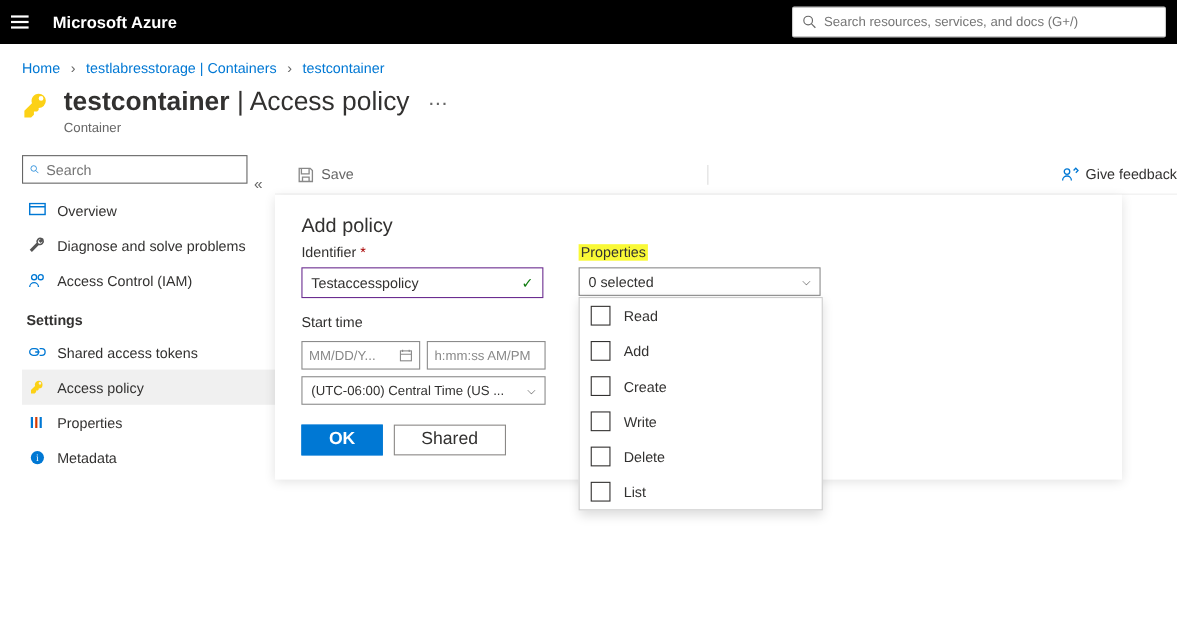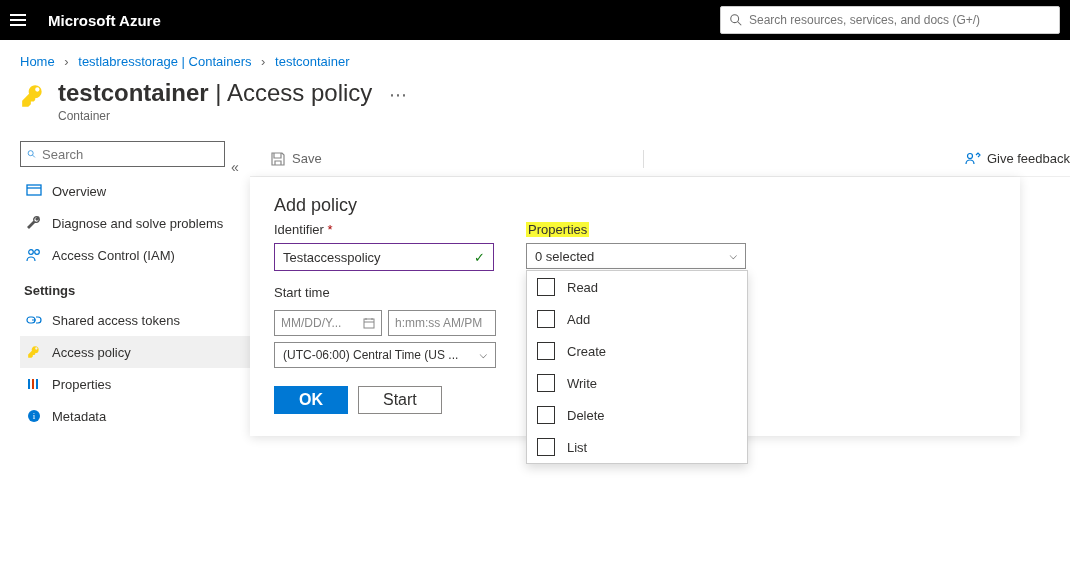--- a/index.html
+++ b/index.html
@@ -254,21 +254,21 @@
               <span>h:mm:ss AM/PM</span>
             </div>
           </div>
           <div class="tz-select">
             <span>(UTC-06:00) Central Time (US ...</span>
             <span class="chev">⌵</span>
           </div>
 
           <div class="btn-row">
             <div class="btn btn-primary">OK</div>
-            <div class="btn btn-secondary">Start</div>
+            <div class="btn btn-secondary">Shared</div>
           </div>
         </div>
 
         <div class="field">
           <div class="field-label">
             <span class="hl">Properties</span>
           </div>
           <div class="select">
             <span>0 selected</span>
             <span class="chev">⌵</span>

